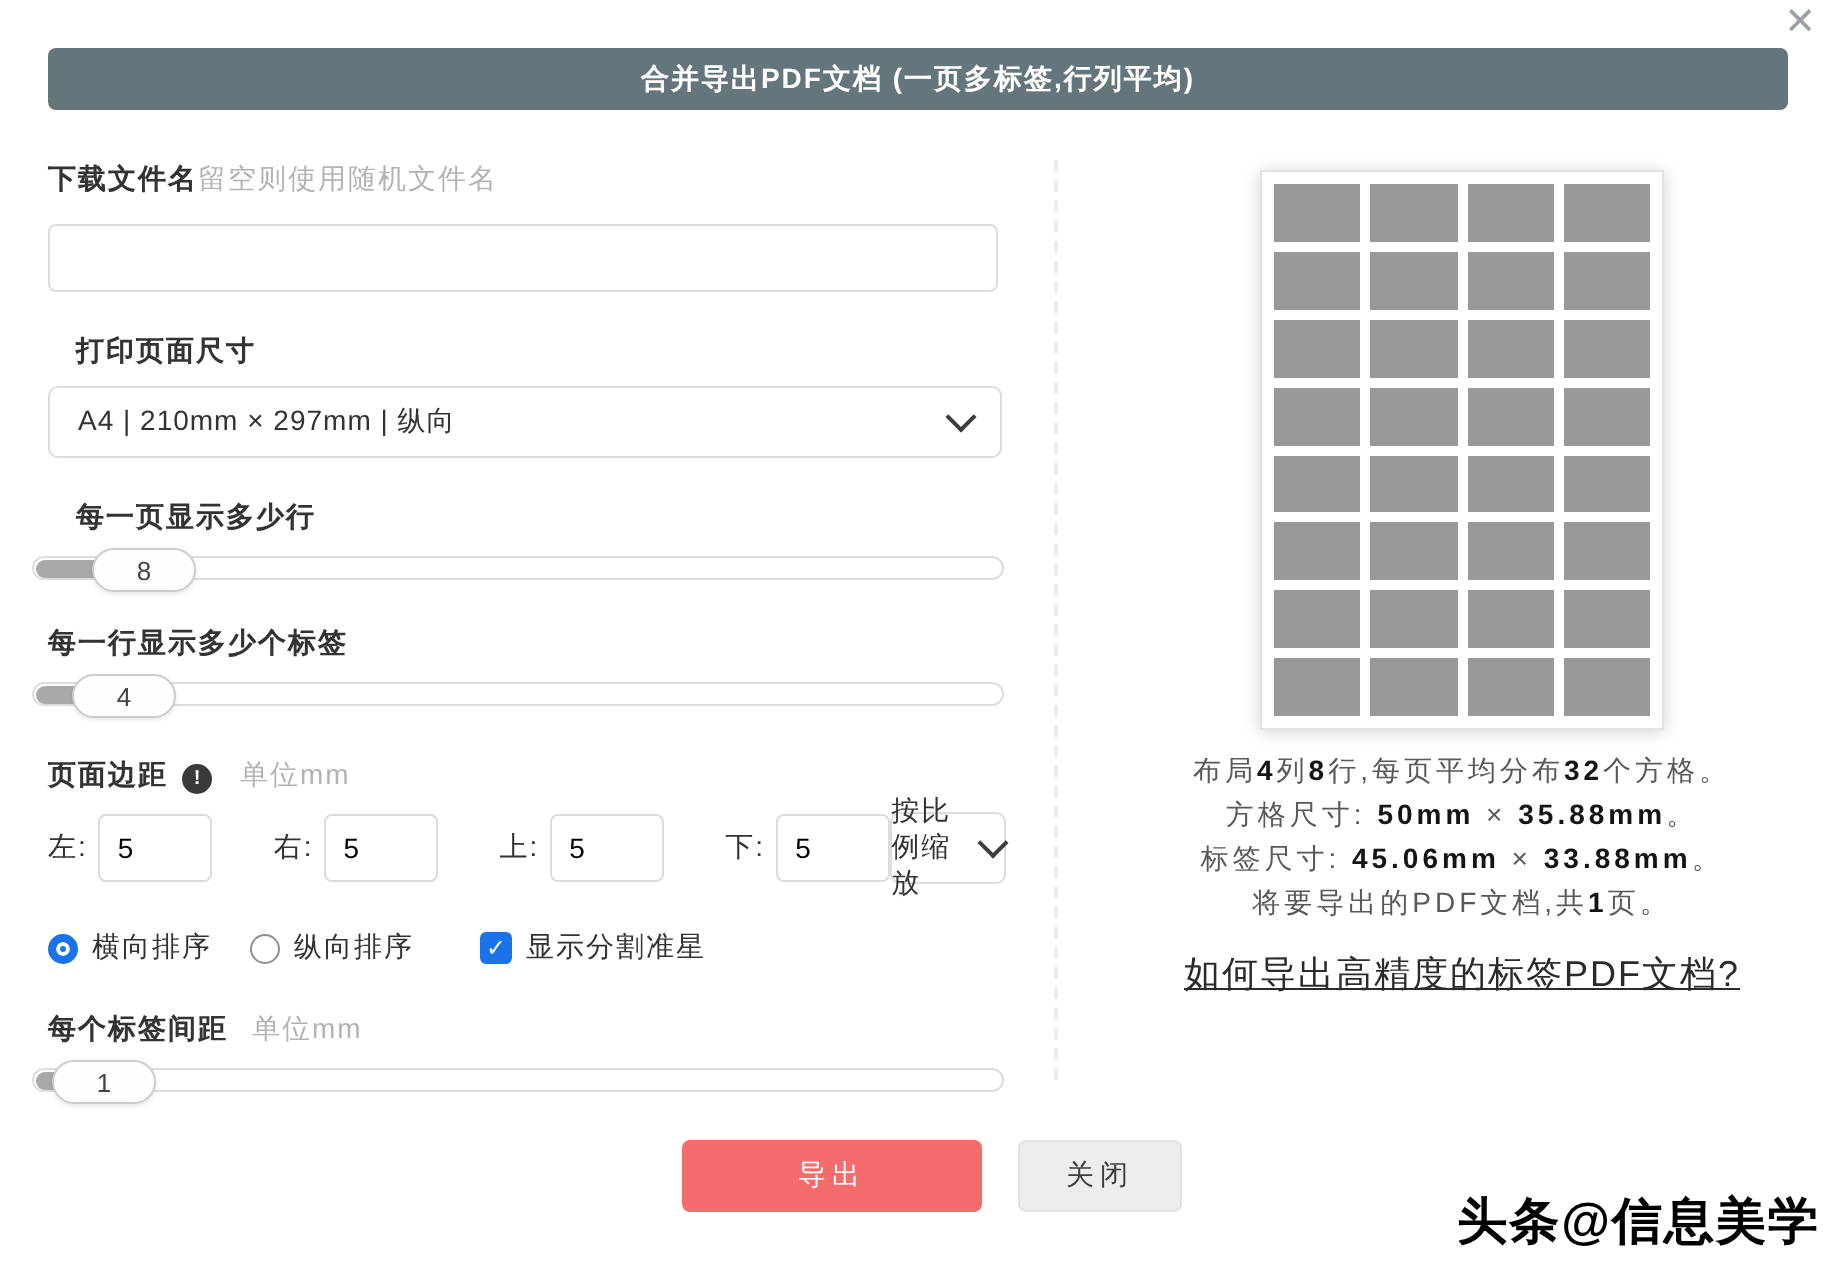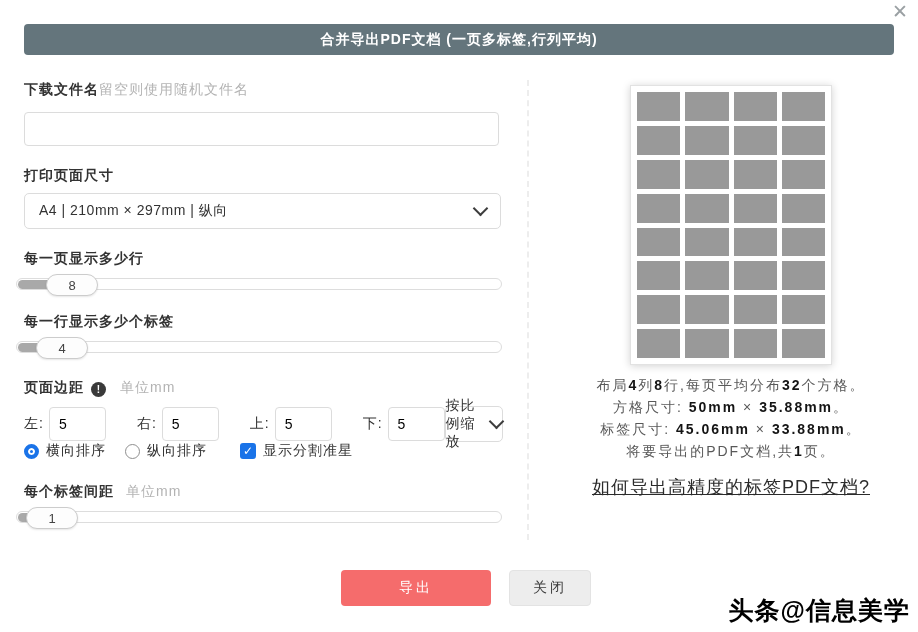--- a/index.html
+++ b/index.html
@@ -27,21 +27,21 @@
       font-size:10px;font-weight:bold;display:inline-flex;align-items:center;justify-content:center;
       margin:0 4px 0 7px;}
   .txtinput{margin-top:13px;width:475px;height:34px;border:1px solid #dcdcdc;border-radius:4px;
       font-size:14px;padding:0 10px;box-sizing:border-box;outline:none;display:block;}
   .selectbox{margin-top:8px;width:477px;height:36px;border:1px solid #dcdcdc;border-radius:5px;
       box-sizing:border-box;display:flex;align-items:center;font-size:14px;color:#333;
       padding:0 14px;cursor:pointer;background:#fff;letter-spacing:.5px;}
   .selectbox .chev{margin-left:auto;}
   .chev{width:9px;height:9px;border-right:2px solid #3d3d3d;border-bottom:2px solid #3d3d3d;
       transform:rotate(45deg);margin-top:-5px;flex:none;}
-  .mt22{margin-top:22px;} .mt20{margin-top:20px;} .mt17{margin-top:17px;} .mt24{margin-top:24px;}
+  .mt22{margin-top:22px;margin-left:14px;} .mt20{margin-top:20px;} .mt17{margin-top:17px;} .mt24{margin-top:24px;}
 
   
   .slider{position:relative;height:24px;width:486px;margin-left:-8px;margin-top:5px;}
   .slider .track{position:absolute;left:0;right:0;top:5px;height:12px;border:1px solid #ddd;
       border-radius:8px;background:#fff;box-sizing:border-box;}
   .slider .fill{position:absolute;left:2px;top:7px;height:9px;background:#a9a9a9;border-radius:5px;}
   .slider .thumb{position:absolute;top:1px;width:52px;height:22px;background:#fdfdfd;
       border:1px solid #ccc;border-radius:12px;box-sizing:border-box;
       display:flex;align-items:center;justify-content:center;font-size:13px;color:#444;
       box-shadow:0 1px 2px rgba(0,0,0,.1);cursor:pointer;}
@@ -51,21 +51,21 @@
   .mgroup{display:flex;align-items:center;font-size:14px;color:#333;}
   .mgroup .mlabel{margin-right:5px;letter-spacing:1px;}
   .minput{width:57px;height:34px;border:1px solid #dcdcdc;border-radius:4px;box-sizing:border-box;
       font-size:14px;padding:0 9px;outline:none;}
   .mgap{width:31px;flex:none;}
   .scalebox{margin-left:auto;width:119px;height:36px;border:1px solid #dcdcdc;border-radius:5px;
       box-sizing:border-box;display:flex;align-items:center;justify-content:center;gap:12px;
       font-size:14px;color:#333;cursor:pointer;letter-spacing:1px;}
 
   
-  .optrow{display:flex;align-items:center;height:18px;font-size:14px;color:#333;}
+  .optrow{display:flex;align-items:center;margin-top:23px;height:18px;font-size:14px;color:#333;}
   .radio{width:15px;height:15px;border-radius:50%;box-sizing:border-box;flex:none;cursor:pointer;}
   .radio.on{border:4.5px solid #1a73e8;background:#1a73e8;box-shadow:inset 0 0 0 2px #fff;}
   .radio.off{border:1.5px solid #8f8f8f;background:#fff;}
   .optlabel{margin-left:7px;letter-spacing:1px;cursor:pointer;}
   .cb{width:16px;height:16px;border-radius:3px;display:flex;align-items:center;justify-content:center;
       color:#fff;font-size:12px;font-weight:bold;flex:none;cursor:pointer;}
   .sp18{width:19px;flex:none;} .sp32{width:33px;flex:none;}
 
   
   .vdivider{position:absolute;left:527px;top:80px;height:460px;width:0;border-left:2px dashed #ededed;}

